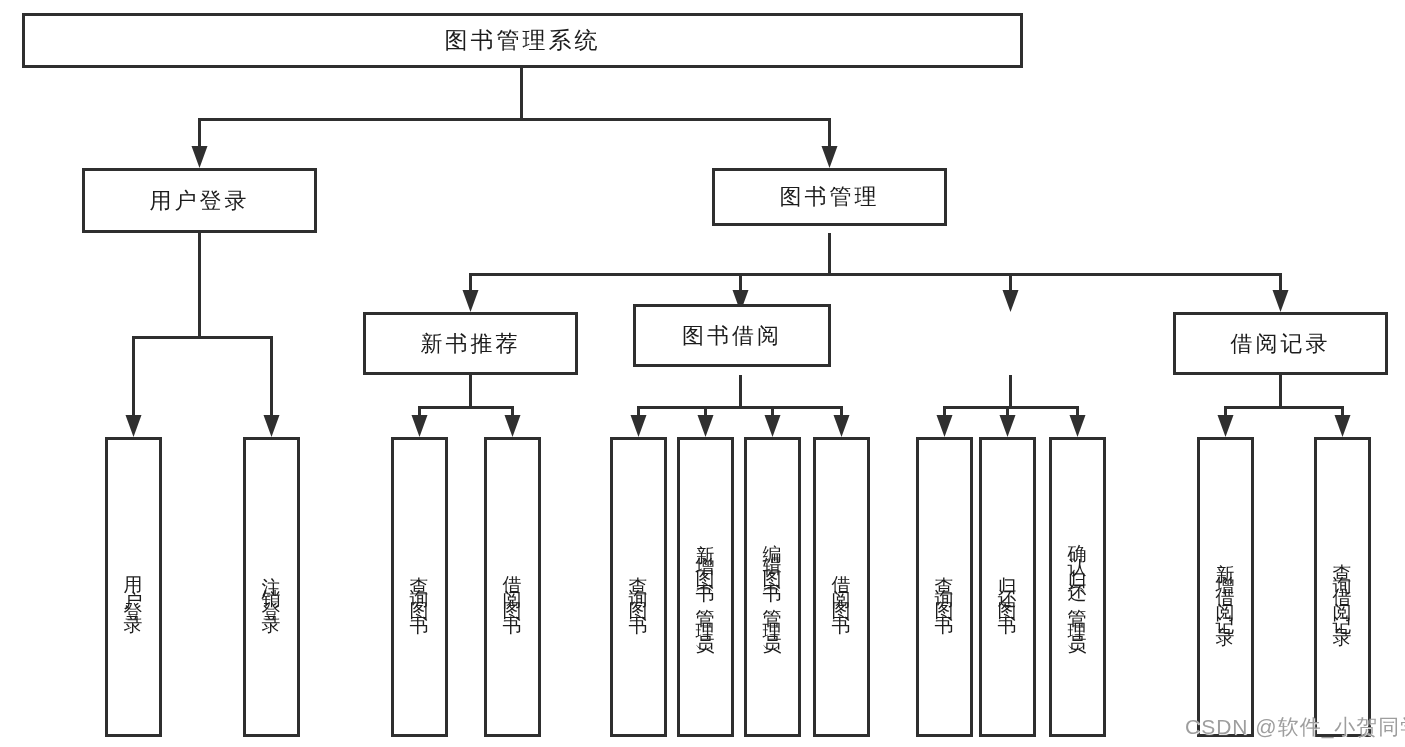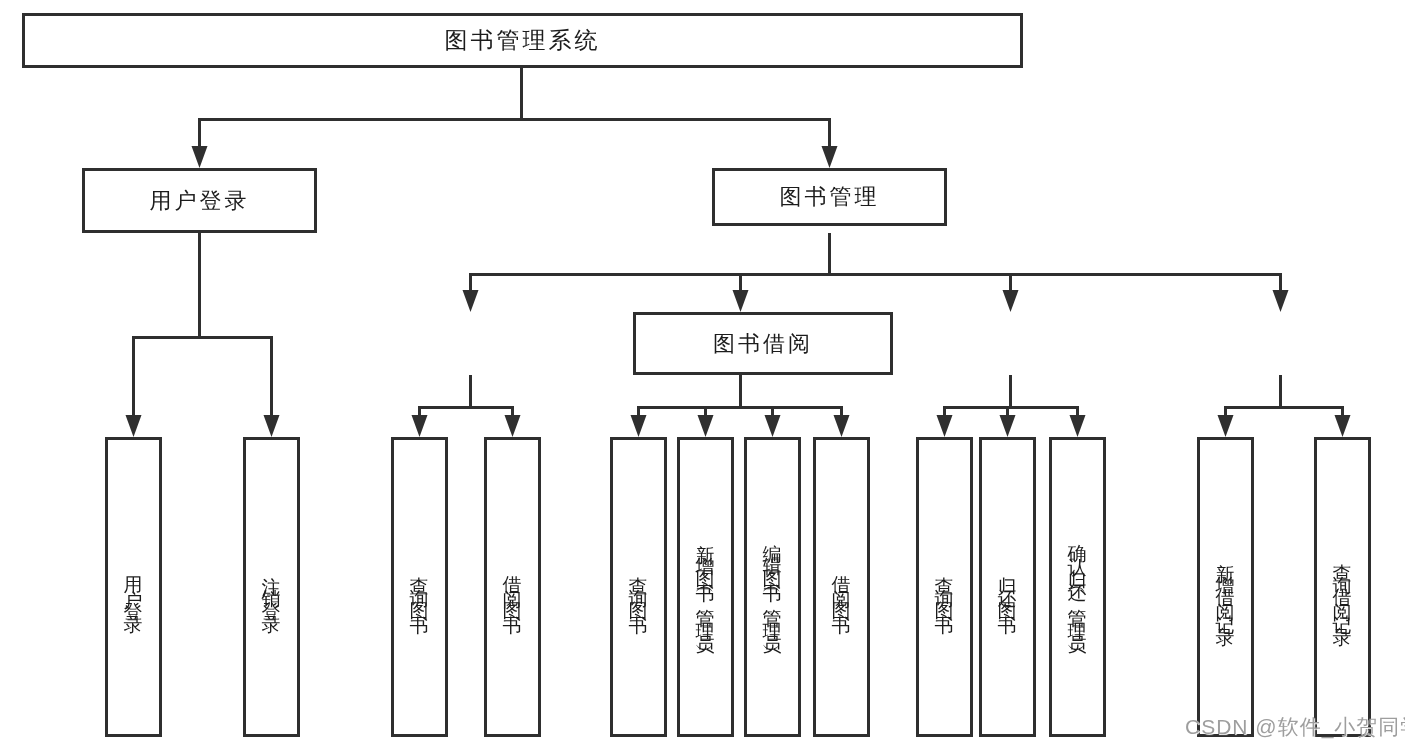--- a/index.html
+++ b/index.html
@@ -81,21 +81,23 @@
              M1069.5 415 L1085.5 415 L1077.5 437 Z
              M1217.5 415 L1233.5 415 L1225.5 437 Z
              M1334.5 415 L1350.5 415 L1342.5 437 Z"></path>
   </svg>
 
   <div class="box root" style="left:22px;top:13px;width:1001px;height:55px">图书管理系统</div>
 
   <div class="box" style="left:82px;top:168px;width:235px;height:65px">用户登录</div>
   <div class="box" style="left:712px;top:168px;width:235px;height:58px">图书管理</div>
 
-  <div class="box" style="left:633px;top:312px;width:260px;height:63px">图书借阅</div>
+  <div class="box" style="left:363px;top:312px;width:215px;height:63px">新书推荐</div>
+  <div class="box" style="left:633px;top:304px;width:198px;height:63px">图书借阅</div>
+  <div class="box" style="left:1173px;top:312px;width:215px;height:63px">借阅记录</div>
 
   <div class="leaf" style="left:105px">用户登录</div>
   <div class="leaf" style="left:243px">注销登录</div>
 
   <div class="leaf" style="left:391px">查询图书</div>
   <div class="leaf" style="left:484px">借阅图书</div>
 
   <div class="leaf" style="left:610px">查询图书</div>
   <div class="leaf" style="left:677px">新增图书（管理员）</div>
   <div class="leaf" style="left:744px">编辑图书（管理员）</div>

